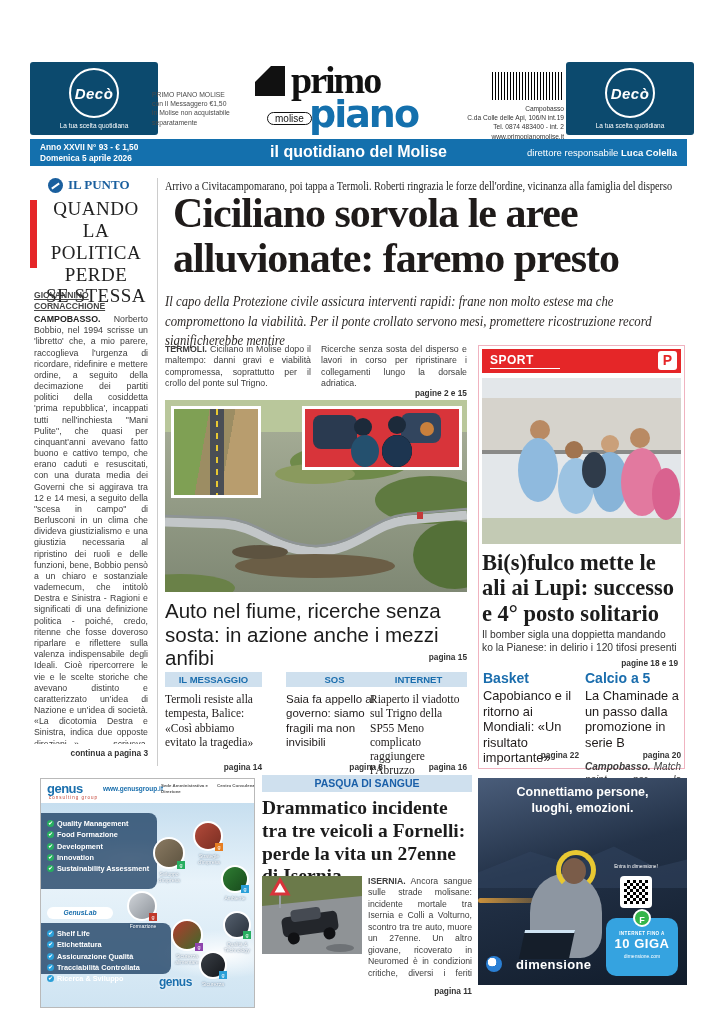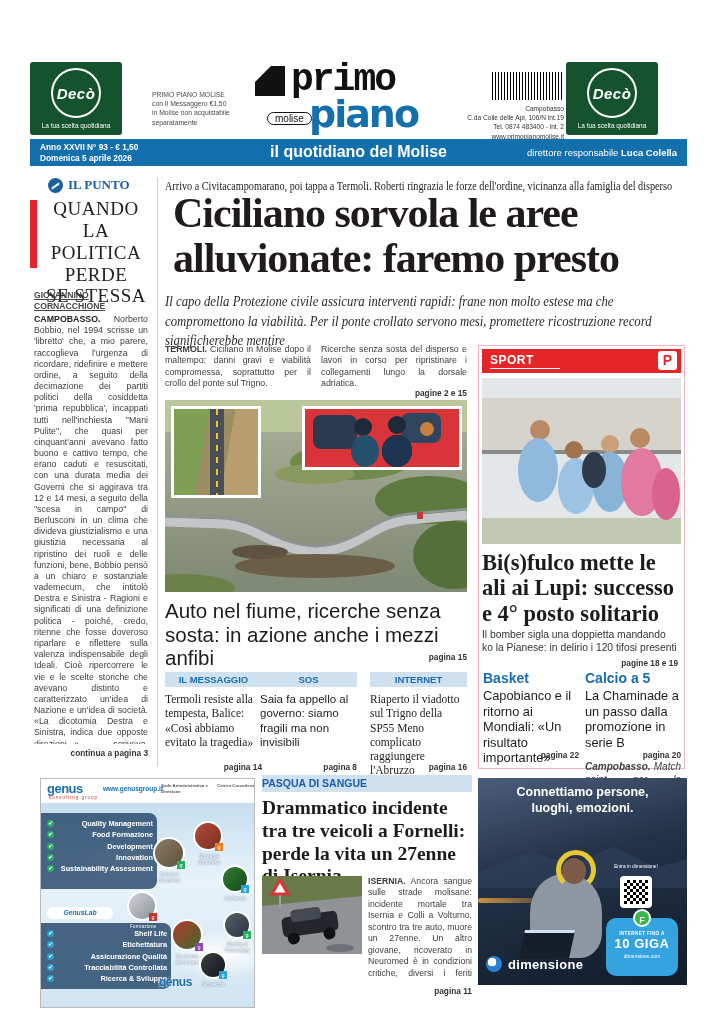--- a/index.html
+++ b/index.html
@@ -4,32 +4,32 @@
 <style>
   html,body{margin:0;padding:0;background:#fff;}
   .page{position:relative;width:717px;height:1024px;background:#fff;overflow:hidden;
         font-family:"Liberation Sans",sans-serif;color:#222;}
   .abs{position:absolute;}
   .pl{white-space:pre-line;}
   .jus{text-align:justify;}
   .rt{text-align:right;}
 
   
-  .deco-box{width:92px;height:73px;background:#14532d;border-radius:3px;
+  .deco-box{width:128px;height:73px;background:#0c4a6e;border-radius:3px;
             display:flex;flex-direction:column;align-items:center;justify-content:center;text-align:center;}
   .deco-circle{width:46px;height:46px;border:2px solid #fff;border-radius:50%;
                display:flex;align-items:center;justify-content:center;}
   .deco-word{color:#fff;font-weight:bold;font-style:italic;font-size:15px;letter-spacing:.5px;}
   .deco-tag{color:#fff;font-size:6.5px;margin-top:4px;}
   .price-note{font-size:6.8px;color:#4a4a4a;line-height:1.35;}
   .pp-logo{width:220px;height:80px;}
   .pp-paper{position:absolute;left:2px;top:0;width:30px;height:30px;background:#111;}
   .pp-fold{position:absolute;left:2px;top:0;width:0;height:0;border-left:16px solid #fff;
            border-bottom:16px solid transparent;}
-  .pp-top{position:absolute;left:38px;top:-8px;font-family:Liberation Mono, monospace;
+  .pp-top{position:absolute;left:38px;top:-8px;font-family:Liberation Serif, serif;
           font-weight:800;font-size:38px;color:#111;letter-spacing:-2px;}
   .pp-bottom{position:absolute;left:56px;top:26px;font-family:"DejaVu Sans",sans-serif;
              font-weight:800;font-size:38px;color:#1470ad;letter-spacing:-2px;}
   .pp-molise{position:absolute;left:14px;top:46px;border:1.5px solid #111;border-radius:9px;
              padding:0 7px;font-size:10px;color:#111;background:#fff;}
   .barcode{width:70px;height:28px;background:repeating-linear-gradient(90deg,#000 0 1px,#fff 1px 3px);}
   .address{font-size:6.6px;color:#333;line-height:1.4;}
   .blue-bar{left:30px;top:139px;width:657px;height:27px;background:#1470ad;color:#fff;}
   .bb-left{left:10px;top:3px;font-size:8.3px;font-weight:bold;line-height:1.3;}
   .bb-center{left:0;right:0;top:4px;font-size:16px;font-weight:bold;text-align:center;}
@@ -95,40 +95,40 @@
   .sport-pages{left:3px;top:312px;width:196px;font-size:8.3px;font-weight:bold;color:#333;}
   .mini-title{font-size:14px;font-weight:bold;color:#1a6dad;}
   .mini-text{margin-top:2px;font-size:12.8px;line-height:1.22;color:#1f1b1a;}
   .mini-body{margin-top:10px;font-size:10px;line-height:1.3;color:#3c3c3c;font-style:italic;}
   .mini-page{position:absolute;right:0;bottom:0;font-size:8.3px;font-weight:bold;color:#333;}
   .basket-col{left:4px;top:324px;width:96px;height:90px;}
   .calcio-col{left:106px;top:324px;width:96px;height:90px;}
 
   
   .pasqua-bar{left:262px;top:775px;width:210px;height:17px;background:#cfe0ee;color:#1a5fa8;
-              font-size:10.5px;font-weight:bold;line-height:17px;}
+              font-size:10.5px;font-weight:bold;text-align:center;line-height:17px;}
   .pasqua-headline{left:262px;top:797px;width:210px;font-family:"Liberation Serif",serif;font-weight:bold;
                    font-size:19.5px;line-height:1.17;color:#1c1c1c;}
   .crash-photo{left:262px;top:876px;width:100px;height:78px;overflow:hidden;}
   .pasqua-body{left:368px;top:876px;width:104px;height:102px;font-size:8.7px;line-height:1.32;color:#3c3c3c;overflow:hidden;}
   .pasqua-page{left:368px;top:986px;width:104px;font-size:8.3px;font-weight:bold;color:#333;}
 
   
   .genus-ad{left:40px;top:778px;width:215px;height:230px;border:1px solid #b9b9b9;box-sizing:border-box;
             background:linear-gradient(180deg,#bcd8ec,#e8f3fa 45%,#cfe4f2);overflow:hidden;}
   .cloud{position:absolute;border-radius:50%;
          background:radial-gradient(ellipse at center,rgba(255,255,255,.95),rgba(255,255,255,0) 70%);}
   .genus-top{position:absolute;left:0;top:0;right:0;height:24px;background:#fff;}
   .genus-brand{position:absolute;left:6px;top:2px;font-weight:800;font-size:13px;color:#1a6fad;letter-spacing:-.5px;}
   .genus-brand-sub{position:absolute;left:8px;top:16px;font-size:4.5px;color:#c0392b;letter-spacing:1px;}
   .genus-web{position:absolute;left:62px;top:6px;font-size:6.5px;color:#1a6fad;font-weight:bold;}
   .genus-office{position:absolute;top:4px;font-size:4.4px;color:#555;font-weight:bold;width:60px;line-height:1.4;}
   .g-panel{position:absolute;left:0;background:rgba(27,62,98,.78);border-radius:0 8px 8px 0;
            color:#fff;padding:5px 4px 4px 6px;box-sizing:border-box;}
-  .g-item{font-size:7.3px;font-weight:bold;line-height:1.55;display:flex;align-items:center;gap:3px;justify-content:space-between;}
+  .g-item{font-size:7.3px;font-weight:bold;line-height:1.55;display:flex;align-items:center;gap:3px;}
   .chk{display:inline-block;width:7px;height:7px;border-radius:50%;color:#fff;font-size:5.5px;
        text-align:center;line-height:7px;flex:0 0 auto;}
   .chk-green{background:#27ae60;} .chk-blue{background:#2a9fd8;}
   .g-circle{position:absolute;border-radius:50%;border:2px solid #fff;box-sizing:border-box;}
   .g-clabel{position:absolute;font-size:5px;color:#fff;text-shadow:0 0 2px #1b3e62;text-align:center;width:40px;}
   .g-badge{position:absolute;width:8px;height:8px;color:#fff;font-size:5.5px;line-height:8px;text-align:center;}
   .genuslab{position:absolute;left:6px;top:128px;width:66px;height:12px;background:#fff;border-radius:6px;
             font-size:6.8px;font-weight:bold;font-style:italic;color:#1a6fad;text-align:center;line-height:12px;}
   .genus-mid-brand{position:absolute;left:118px;top:196px;font-weight:800;font-size:12px;color:#1a6fad;
                    text-shadow:0 0 3px #fff;letter-spacing:-.5px;}
@@ -142,21 +142,21 @@
     clip-path:polygon(0 70%,25% 30%,45% 55%,65% 20%,85% 60%,100% 45%,100% 100%,0 100%);}
   .dim-streak{position:absolute;left:0;top:120px;width:95px;height:5px;border-radius:3px;opacity:.85;
               background:linear-gradient(90deg,#e8a23a,rgba(232,162,58,0));}
   .dim-hoodie{position:absolute;left:52px;top:96px;width:72px;height:84px;background:#8d96a1;
               border-radius:46% 46% 30% 30%;}
   .dim-head{position:absolute;left:84px;top:80px;width:24px;height:26px;background:#7a5c49;border-radius:50%;}
   .dim-phones{position:absolute;left:78px;top:72px;width:30px;height:30px;border:5px solid #e8c832;
               border-bottom-color:transparent;border-radius:50%;}
   .dim-laptop{position:absolute;left:44px;top:152px;width:50px;height:26px;background:#151e2a;
               transform:skewX(-12deg);border-top:3px solid #cfe3f2;}
-  .dim-brandrow{position:absolute;left:8px;top:178px;display:flex;align-items:center;gap:6px;}
+  .dim-brandrow{position:absolute;left:8px;top:178px;display:flex;align-items:center;gap:14px;}
   .dim-logo{width:16px;height:16px;border-radius:50%;
             background:radial-gradient(circle at 38% 38%,#fff 30%,#2a7fd4 32%);}
   .dim-brand{color:#fff;font-size:13px;font-weight:bold;letter-spacing:.3px;}
   .dim-qrlabel{position:absolute;left:136px;top:86px;width:44px;font-size:4.8px;color:#fff;text-align:center;}
   .dim-qr{position:absolute;left:142px;top:98px;width:32px;height:32px;background:#fff;border-radius:4px;
           display:flex;align-items:center;justify-content:center;}
   .dim-qr-inner{width:24px;height:24px;
      background:repeating-conic-gradient(#000 0% 25%,#fff 0% 50%);background-size:6px 6px;}
   .dim-offer{position:absolute;left:128px;top:140px;width:72px;height:58px;background:#35a3e0;
              border-radius:10px;text-align:center;color:#fff;}
@@ -295,21 +295,21 @@
   </div>
 
   <div class="abs caption-headline">Auto nel fiume, ricerche senza sosta: in azione anche i mezzi anfibi</div>
   <div class="abs caption-page rt">pagina 15</div>
 
   <div class="abs nbox" style="left:165px;">
     <div class="nbox-bar">IL MESSAGGIO</div>
     <div class="nbox-text serif">Termoli resiste alla tempesta, Balice: «Così abbiamo evitato la tragedia»</div>
     <div class="nbox-page">pagina 14</div>
   </div>
-  <div class="abs nbox" style="left:260px;">
+  <div class="abs nbox" style="left:286px;">
     <div class="nbox-bar">SOS</div>
     <div class="nbox-text">Saia fa appello al governo: siamo fragili ma non invisibili</div>
     <div class="nbox-page">pagina 8</div>
   </div>
   <div class="abs nbox" style="left:370px;">
     <div class="nbox-bar">INTERNET</div>
     <div class="nbox-text serif">Riaperto il viadotto sul Trigno della SP55 Meno complicato raggiungere l'Abruzzo</div>
     <div class="nbox-page">pagina 16</div>
   </div>
 
@@ -405,21 +405,21 @@
       <div class="g-item">
           <span class="chk chk-green">✔</span>
           <span>Innovation</span>
         </div>
       <div class="g-item">
           <span class="chk chk-green">✔</span>
           <span>Sustainability Assessment</span>
         </div>
     </div>
     <div class="genuslab">GenusLab</div>
-    <div class="g-panel" style="top:144px;width:130px;height:66px;">
+    <div class="g-panel" style="top:144px;width:130px;height:51px;">
       <div class="g-item">
           <span class="chk chk-blue">✔</span>
           <span>Shelf Life</span>
         </div>
       <div class="g-item">
           <span class="chk chk-blue">✔</span>
           <span>Etichettatura</span>
         </div>
       <div class="g-item">
           <span class="chk chk-blue">✔</span>

